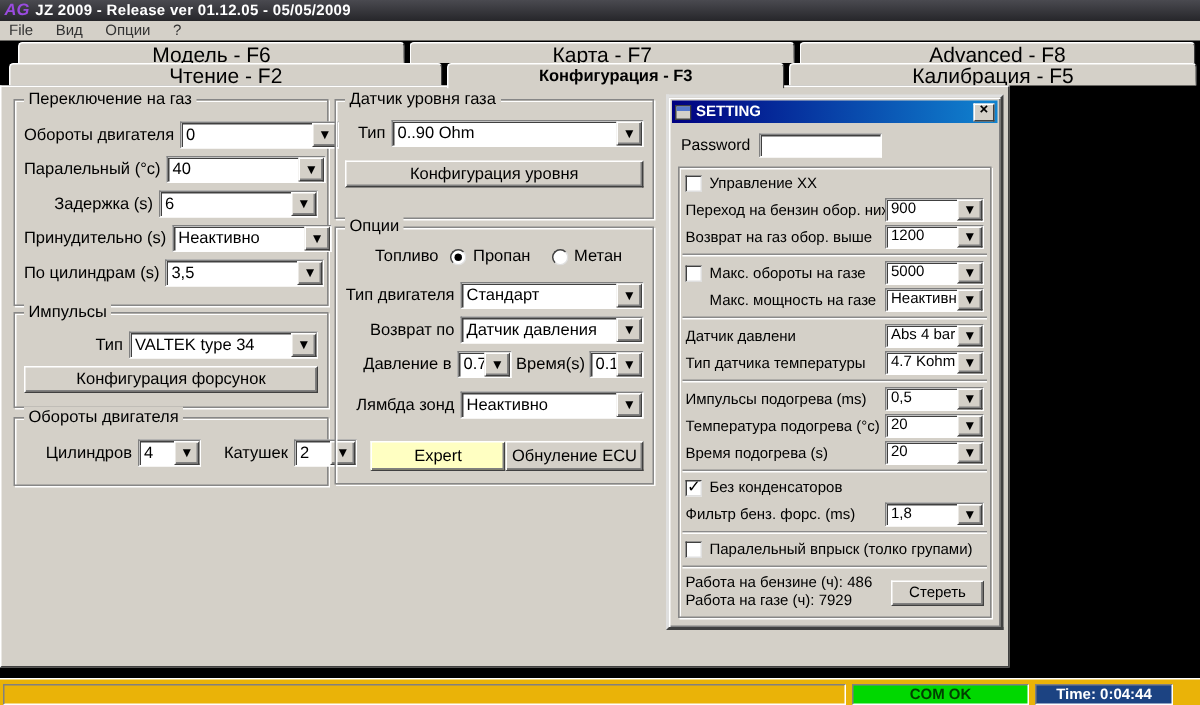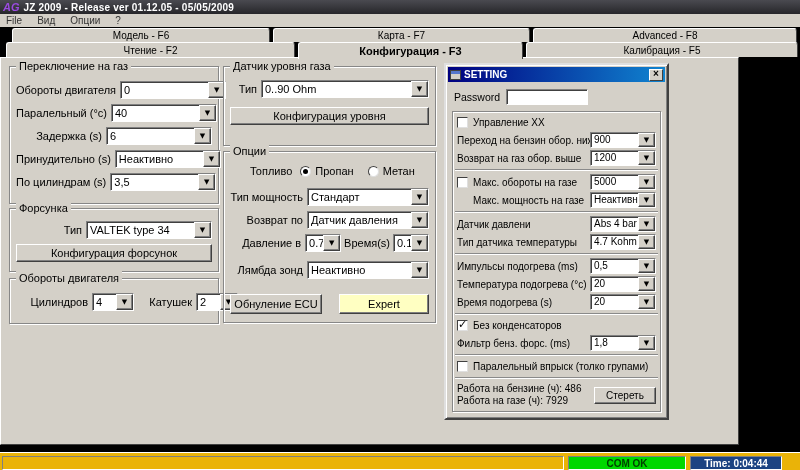--- a/index.html
+++ b/index.html
@@ -14,26 +14,26 @@
     background:linear-gradient(180deg,#4a4a50,#26262a);display:flex;align-items:center;gap:4px;padding:0 3px}
   .logo{color:#9a4bdf;font-weight:bold;font-style:italic;font-size:11px;line-height:1}
   .ttext{color:#fff;font-weight:bold;font-size:10px;letter-spacing:.2px;white-space:nowrap}
   .menubar{position:absolute;left:0;top:14px;width:800px;height:13px;box-sizing:border-box;
     background:#d4d0c8;display:flex;align-items:center;gap:15px;padding:0 6px;font-size:10px;color:#333}
   .menuitem{white-space:nowrap}
   
   .tab{position:absolute;background:#d4d0c8;box-sizing:border-box;
     border:1px solid #404040;border-bottom:none;border-top-color:#fff;border-left-color:#fff;
     border-radius:3px 3px 0 0;display:flex;align-items:center;justify-content:center;
-    font-size:10px;white-space:nowrap}
+    font-size:14px;white-space:nowrap}
   .tabr1{top:28px;height:14px;z-index:1}
   .tabr2{top:42px;height:15px;z-index:1}
   .tab.active{top:42px;height:17px;z-index:3;font-weight:bold;font-size:11px}
   
-  .main{position:absolute;left:0;top:57px;width:739px;height:388px;box-sizing:border-box;z-index:2;
+  .main{position:absolute;left:0;top:57px;width:673px;height:388px;box-sizing:border-box;z-index:2;
     background:#d4d0c8;border:1px solid #404040;border-top-color:#fff;border-left-color:#fff}
   
   .gb{position:absolute;box-sizing:border-box;border:1px solid #878787;
     box-shadow:1px 1px 0 #fff, inset 1px 1px 0 #fff}
   .gbt{position:absolute;top:-8px;left:6px;background:#d4d0c8;padding:0 3px;line-height:14px;white-space:nowrap}
   .row{display:flex;align-items:center;height:18px;margin:5px 6px 0}
   .rlabel{flex:1;text-align:right;margin-right:4px;white-space:nowrap}
   
   .combo{display:inline-flex;height:18px;box-sizing:border-box;background:#fff;flex:none;
     border:1px solid;border-color:#808080 #fff #fff #808080;box-shadow:inset 1px 1px 0 #404040}
@@ -148,21 +148,21 @@
     <div class="row">
       <span class="rlabel">По цилиндрам (s)</span>
       <span class="combo" style="width:106px">
         <span class="cval">3,5</span>
         <span class="carr"></span>
       </span>
     </div>
   </div>
 
   <div class="gb" style="left:8px;top:150px;width:210px;height:64px">
-    <span class="gbt">Форсунка</span>
+    <span class="gbt">Импульсы</span>
     <div class="row" style="margin-top:12px">
       <span class="rlabel">Тип</span>
       <span class="combo" style="width:126px">
         <span class="cval">VALTEK type 34</span>
         <span class="carr"></span>
       </span>
     </div>
     <div class="btn" style="margin:5px 6px 16px;height:18px">Конфигурация форсунок</div>
   </div>
 
@@ -197,21 +197,21 @@
   <div class="gb" style="left:222px;top:93px;width:213px;height:172px">
     <span class="gbt">Опции</span>
     <div class="row" style="margin-top:12px;height:14px">
       <span style="margin-left:20px;margin-right:8px">Топливо</span>
       <span class="radio sel"></span>
       <span style="margin:0 14px 0 4px">Пропан</span>
       <span class="radio"></span>
       <span style="margin-left:4px">Метан</span>
     </div>
     <div class="row" style="margin-top:10px">
-      <span class="rlabel">Тип мощность</span>
+      <span class="rlabel">Тип двигателя</span>
       <span class="combo" style="width:122px">
         <span class="cval">Стандарт</span>
         <span class="carr"></span>
       </span>
     </div>
     <div class="row">
       <span class="rlabel">Возврат по</span>
       <span class="combo" style="width:122px">
         <span class="cval">Датчик давления</span>
         <span class="carr"></span>
@@ -230,22 +230,22 @@
       </span>
     </div>
     <div class="row" style="margin-top:9px">
       <span class="rlabel">Лямбда зонд</span>
       <span class="combo" style="width:122px">
         <span class="cval">Неактивно</span>
         <span class="carr"></span>
       </span>
     </div>
     <div class="row" style="margin-top:15px;height:20px">
+      <div class="btn expert" style="width:90px;height:20px;margin-left:auto">Expert</div>
       <div class="btn" style="width:92px;height:20px">Обнуление ECU</div>
-      <div class="btn expert" style="width:90px;height:20px;margin-left:auto">Expert</div>
     </div>
   </div>
 
   <div class="dialog">
     <div class="dlg-title">
       <svg width="11" height="10" viewBox="0 0 11 10">
         <rect x="0.5" y="0.5" width="10" height="9" fill="#d4d0c8" stroke="#404040"></rect>
         <rect x="1" y="1" width="9" height="3" fill="#5577cc"></rect>
       </svg>
       <span>SETTING</span>

